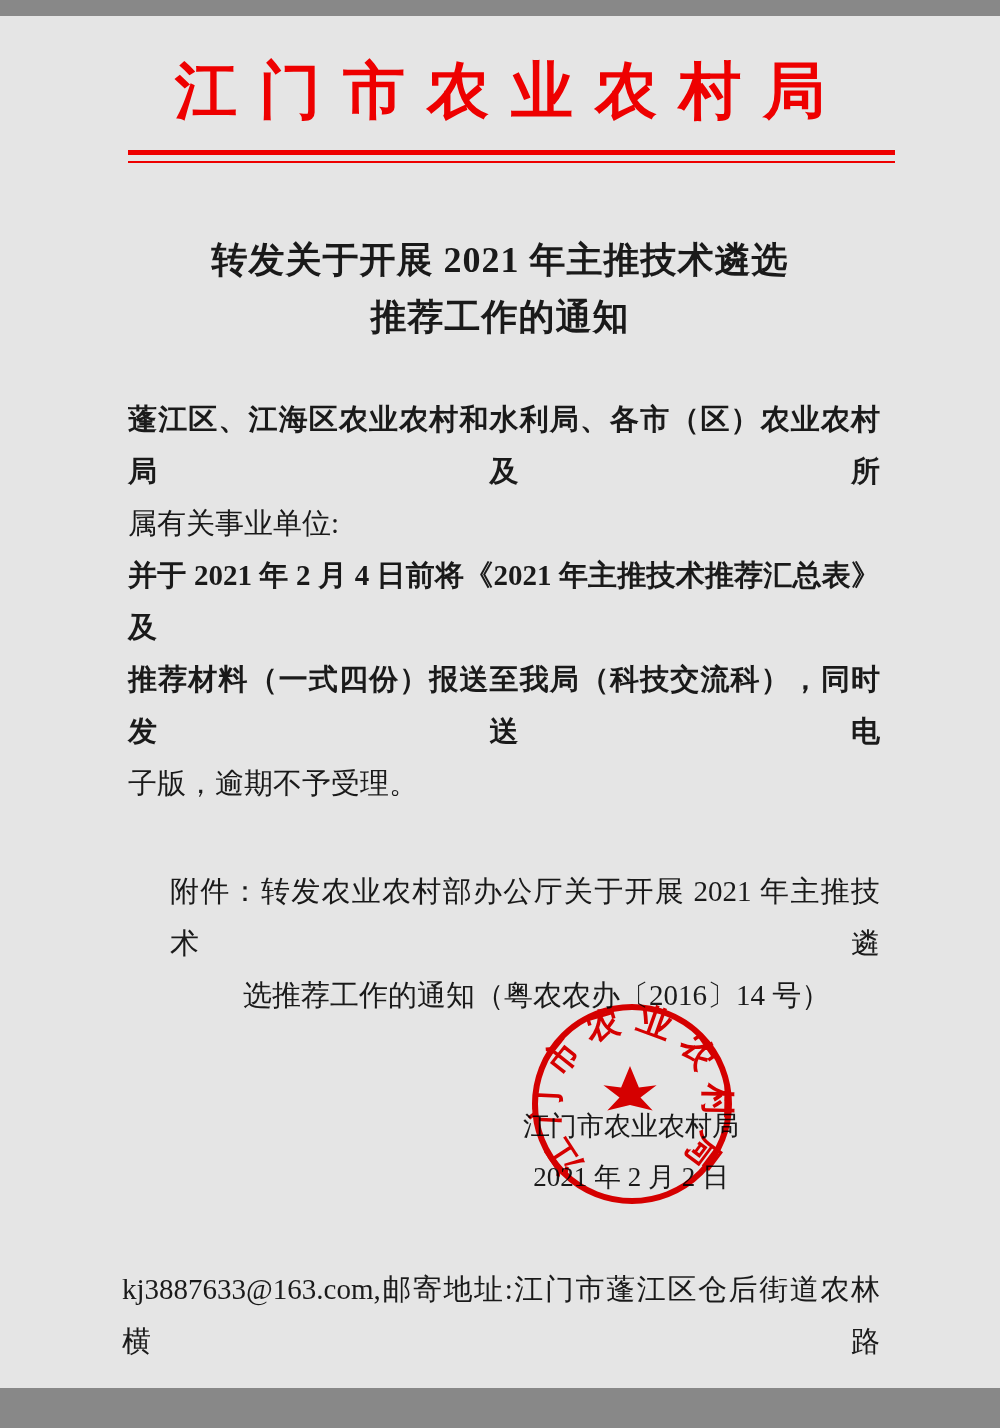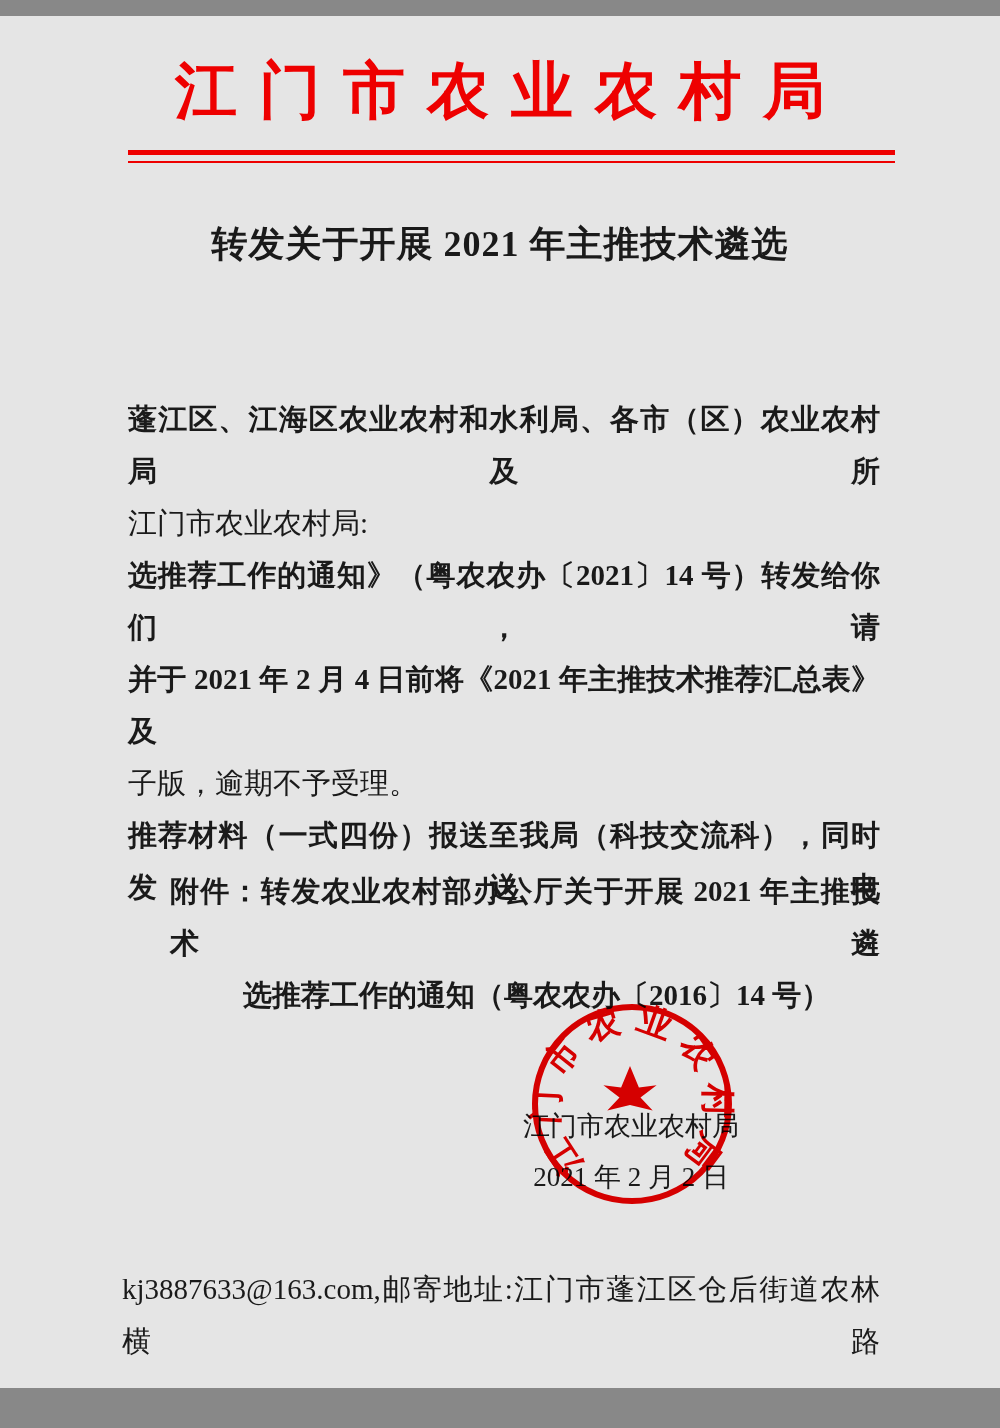--- a/index.html
+++ b/index.html
@@ -25,21 +25,21 @@
     text-indent: 22px;
     line-height: 70px;
     white-space: nowrap;
   }
   .rule-top { position: absolute; top: 134px; left: 128px; width: 767px; }
   .rule-top .thick { height: 5px; background: #ee0000; }
   .rule-top .thin  { height: 2px; background: #ee0000; margin-top: 6px; }
 
   .doc-title {
     position: absolute;
-    top: 200px; left: 0; width: 1000px;
+    top: 216px; left: 0; width: 1000px;
     text-align: center;
     font-size: 36px;
     font-weight: bold;
     line-height: 57px;
     letter-spacing: 1px;
   }
 
   .body-block {
     position: absolute;
     top: 377px; left: 128px; width: 752px;
@@ -48,21 +48,20 @@
   }
   .tline { width: 752px; }
   .just { text-align: justify; text-align-last: justify; font-weight: bold; }
   .indent2 { padding-left: 58px; width: 694px; }
 
   .attachment {
     position: absolute;
     top: 849px; left: 128px; width: 752px;
     font-size: 29px;
     line-height: 52px;
-    font-weight: bold;
   }
   .att1 { padding-left: 42px; width: 710px; text-align: justify; text-align-last: justify; }
   .att2 { padding-left: 115px; }
 
   .signature {
     position: absolute;
     top: 1092px; left: 481px; width: 300px;
     text-align: center;
     font-size: 27px;
     line-height: 36px;
@@ -111,29 +110,29 @@
 
   <div class="letterhead">江门市农业农村局</div>
 
   <div class="rule-top">
     <div class="thick"></div>
     <div class="thin"></div>
   </div>
 
   <div class="doc-title">
     <div>转发关于开展 2021 年主推技术遴选</div>
+    <div>推荐工作的通知</div>
   </div>
 
   <div class="body-block">
     <div class="tline just">蓬江区、江海区农业农村和水利局、各市（区）农业农村局及所</div>
-    <div class="tline">江门市农业农村局:</div>
-    <div class="tline just">选推荐工作的通知》（粤农农办〔2021〕14 号）转发给你们，请</div>
+    <div class="tline">属有关事业单位:</div>
     <div class="tline just">并于 2021 年 2 月 4 日前将《2021 年主推技术推荐汇总表》及</div>
+    <div class="tline just">推荐材料（一式四份）报送至我局（科技交流科），同时发送电</div>
     <div class="tline">子版，逾期不予受理。</div>
-    <div class="tline just">推荐材料（一式四份）报送至我局（科技交流科），同时发送电</div>
   </div>
 
   <div class="attachment">
     <div class="att1">附件：转发农业农村部办公厅关于开展 2021 年主推技术遴</div>
     <div class="att2">选推荐工作的通知（粤农农办〔2016〕14 号）</div>
   </div>
 
   <div class="signature">江门市农业农村局</div>
   <div class="sig-date">2021 年 2 月 2 日</div>
 

